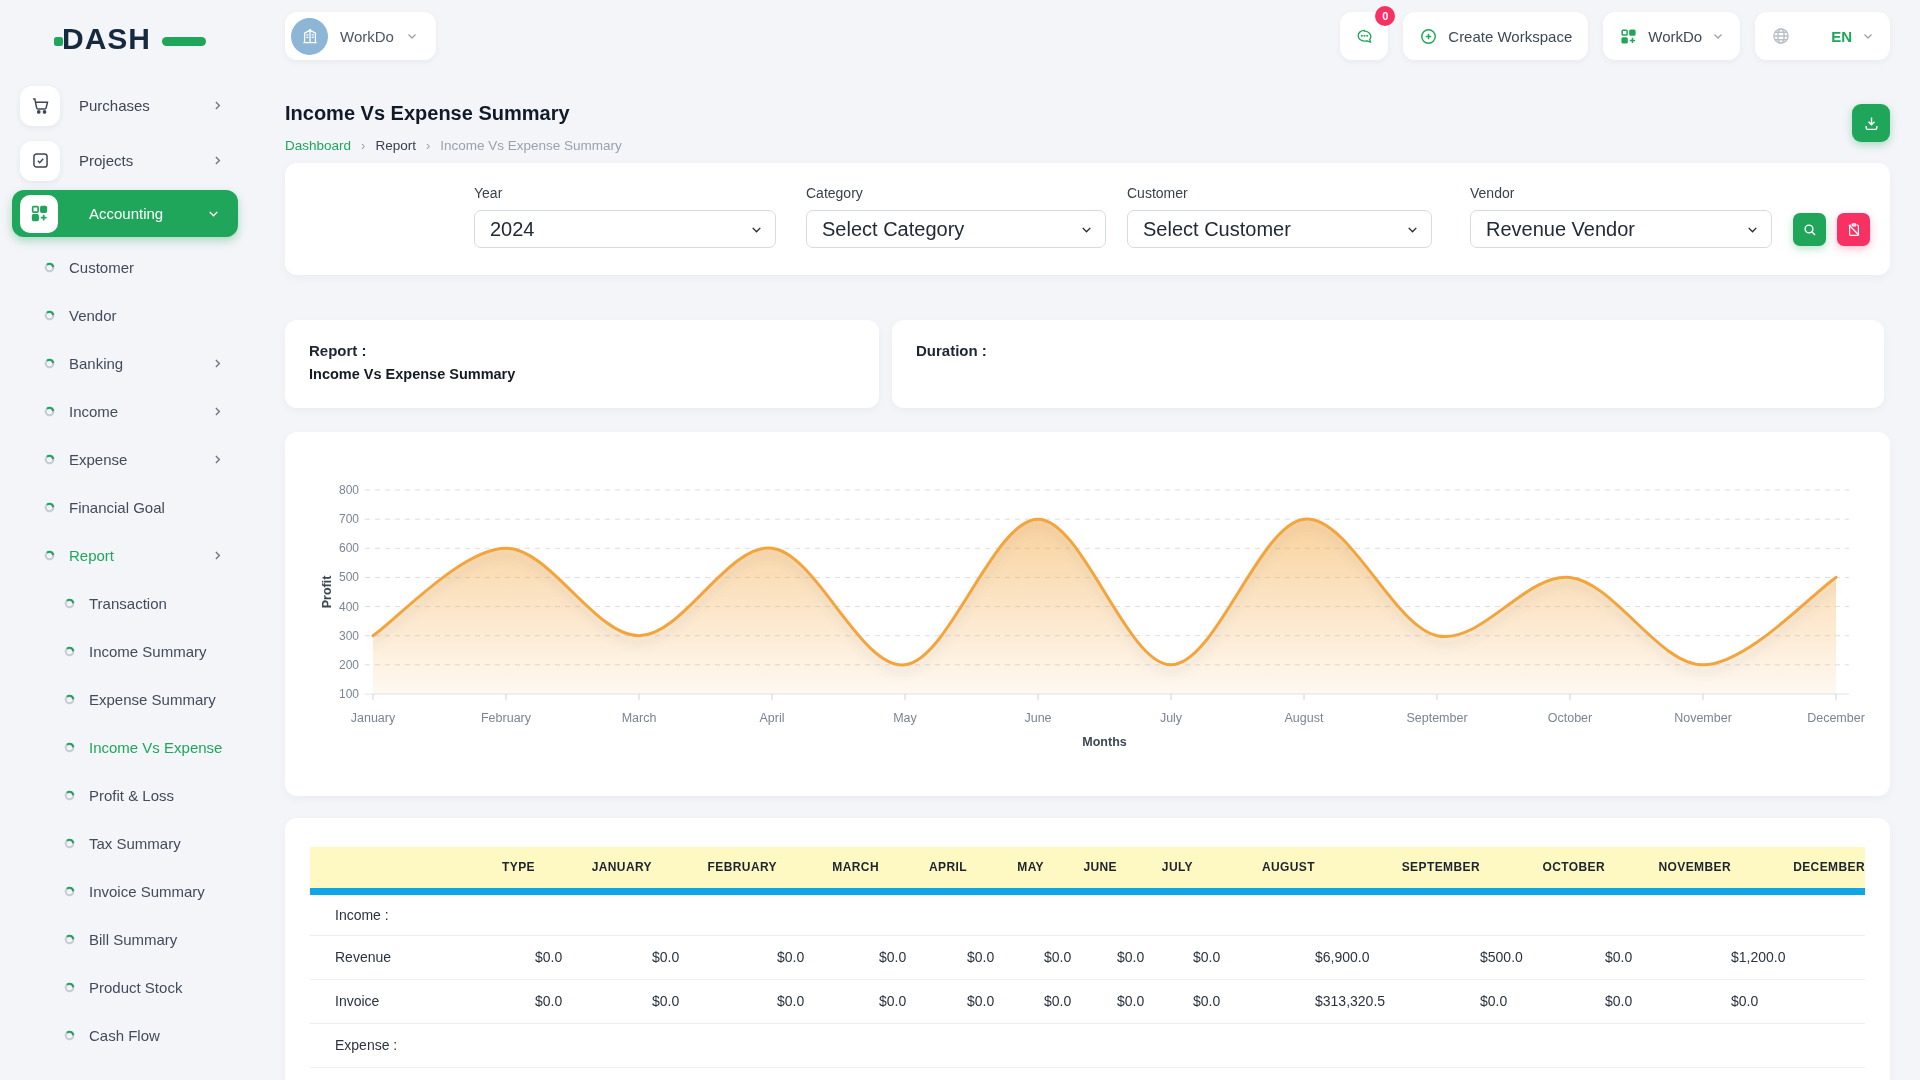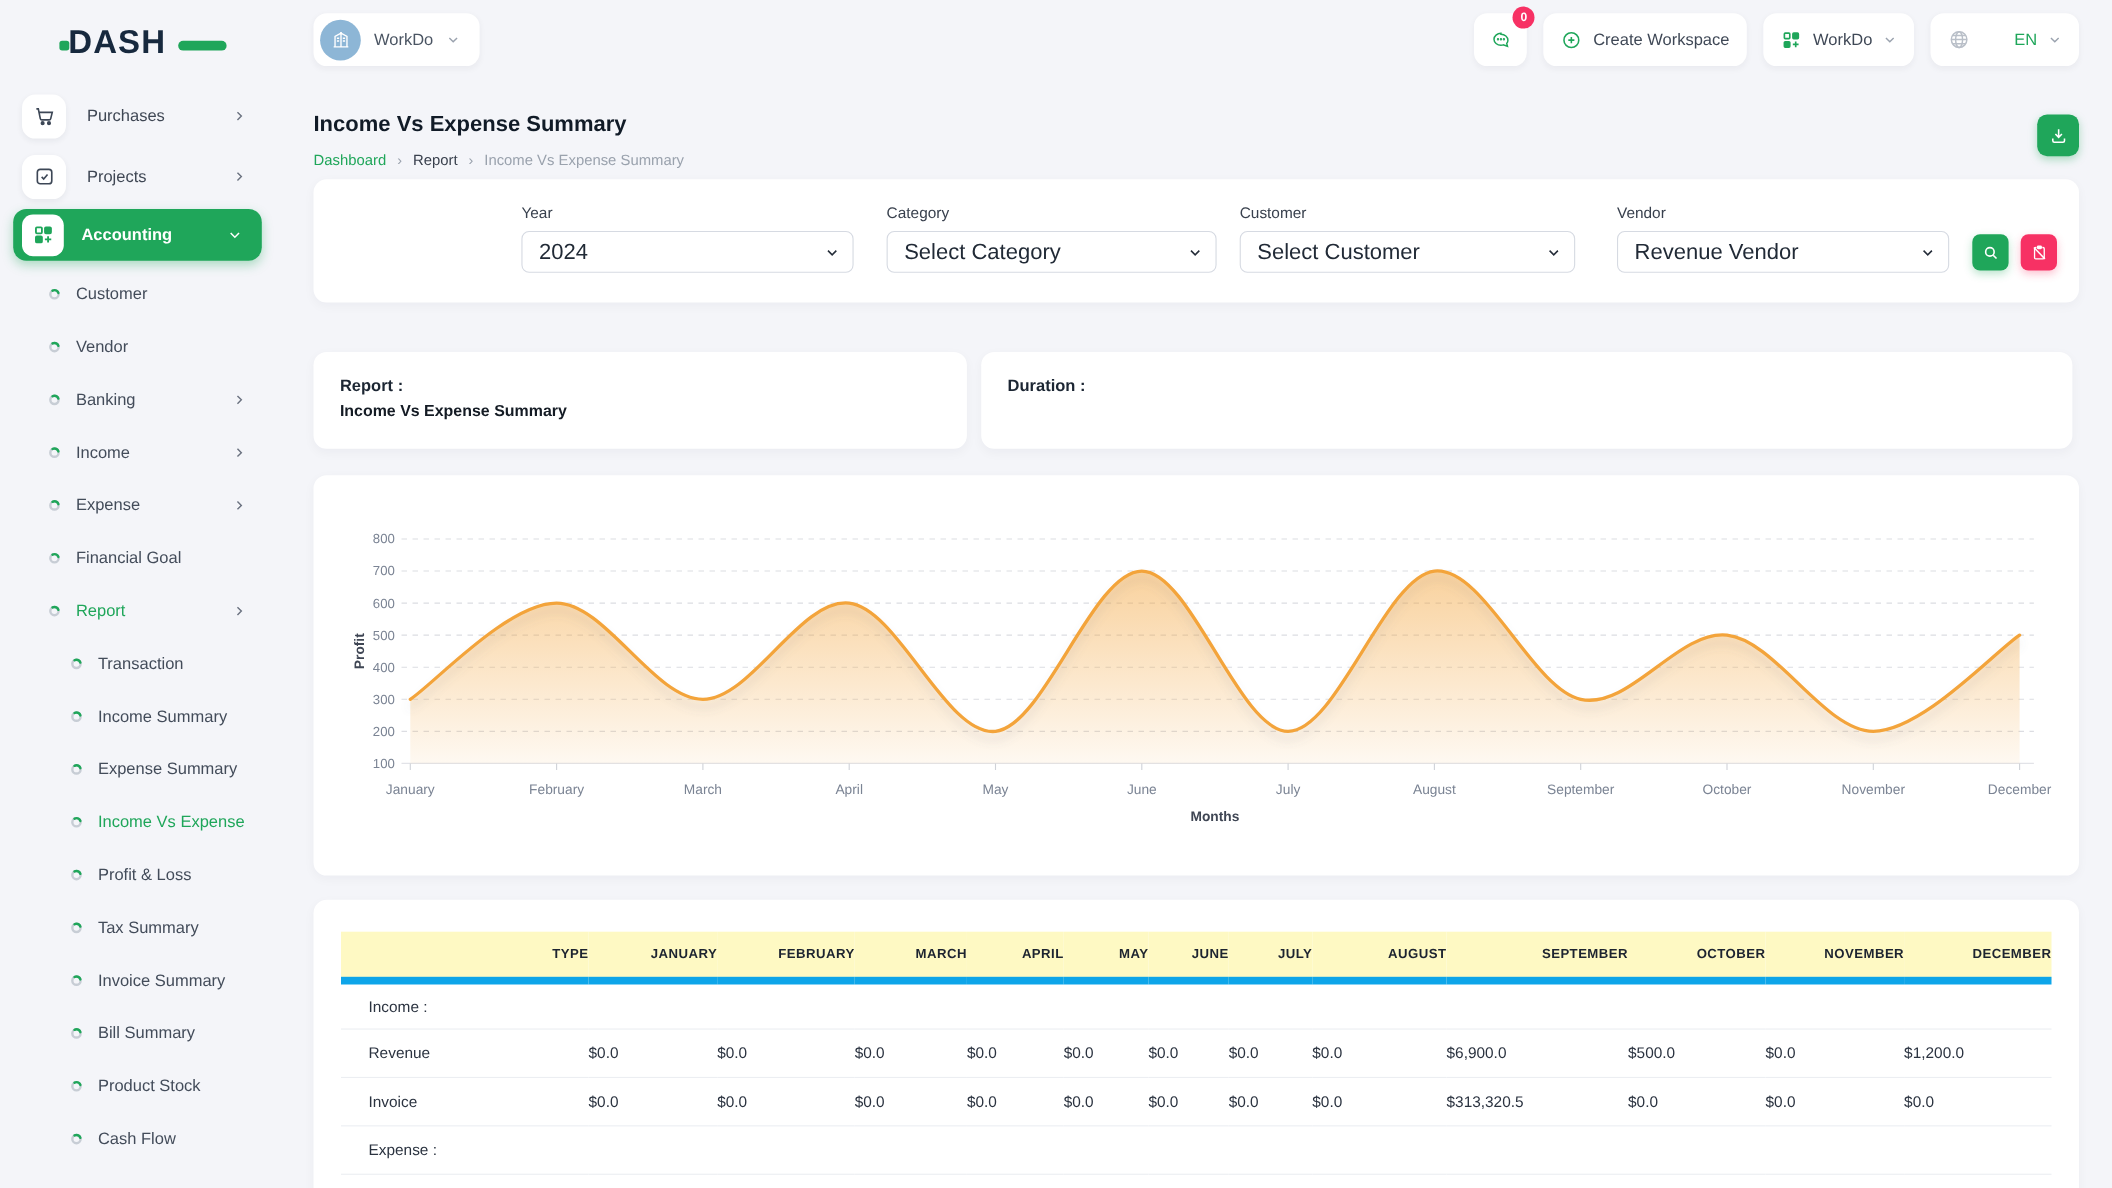--- a/index.html
+++ b/index.html
@@ -16,21 +16,21 @@
   .side-item { position:relative; display:flex; align-items:center; height:55px; padding-left:20px; cursor:pointer; }
   .tile { width:40px; height:40px; border-radius:12px; background:#fff; box-shadow:0 2px 6px rgba(30,40,60,.07);
     display:flex; align-items:center; justify-content:center; color:#3d4756; flex:0 0 auto; }
   .tile svg { width:21px; height:21px; }
   .side-label { margin-left:19px; font-size:15px; font-weight:500; color:#3f4754; }
   .chev { position:absolute; right:26px; color:#6b7280; display:flex; }
   .chev svg { width:13px; height:13px; }
   .side-item.active-pill { margin:2px 12px 6px 12px; padding-left:8px; height:47px; border-radius:12px;
     background:#1fa65a; box-shadow:0 4px 10px rgba(31,166,90,.35); }
   .side-item.active-pill .tile { width:38px; height:38px; border-radius:10px; color:#1fa65a; box-shadow:none; }
-  .side-item.active-pill .side-label { color:#fff; font-weight:700; margin-left:16px;text-align:right; }
+  .side-item.active-pill .side-label { color:#fff; font-weight:400; margin-left:31px;text-align:right; }
   .side-item.active-pill .chev { right:18px; color:#fff; }
   .side-sub { position:relative; display:flex; align-items:center; height:48px; padding-left:44px; cursor:pointer; }
   .side-sub.lvl2 { padding-left:64px; }
   .bullet { display:flex; margin-right:14px; flex:0 0 auto; }
   .sub-label { font-size:15px; color:#434c5a; }
   .side-sub.active .sub-label { color:#1fa65a; }
 
   
   #main { position:absolute; left:250px; top:0; width:1670px; height:1080px; padding:0 30px 0 35px; }
 
@@ -42,21 +42,21 @@
   .avatar { width:37px; height:37px; border-radius:50%; background:#8db6d6; display:flex; align-items:center; justify-content:center; }
   .avatar svg { width:20px; height:20px; }
   #ws-pill .pill-label { margin:0 12px 0 12px; font-size:15px; color:#4b5563; }
   .pill .dd { color:#9aa2ae; display:flex; }
   .pill .dd svg { width:12px; height:12px; }
   #topbar-right { display:flex; gap:15px; }
   #msg-pill { position:relative; width:48px; justify-content:center; padding:0; }
   #msg-pill .badge { position:absolute; top:-6px; right:-7px; min-width:20px; height:20px; border-radius:10px;
     background:#f73164; color:#fff; font-size:11px; font-weight:700; display:flex; align-items:center; justify-content:center; padding:0 6px; }
   .pill-text { font-size:15px; color:#3f4856; margin-left:10px; }
-  #lang-pill .pill-text { color:#1fa65a; font-weight:400; margin-right:10px;margin-left:40px; }
+  #lang-pill .pill-text { color:#1fa65a; font-weight:700; margin-right:10px;margin-left:40px; }
   #app-pill .pill-text { margin-right:10px; }
   .g-icon { display:flex; color:#1fa65a; } .g-icon svg { width:19px; height:19px; }
   .gray-icon { display:flex; color:#b9bfc8; } .gray-icon svg { width:20px; height:20px; }
 
   
   #head-row { position:relative; margin-top:42px; }
   #page-title { font-size:20px; font-weight:700; color:#111b27; }
   #download-btn { position:absolute; right:0; top:2px; width:38px; height:38px; border:none; border-radius:9px;
     background:#1fa65a; color:#fff; display:flex; align-items:center; justify-content:center; cursor:pointer;
     box-shadow:0 3px 8px rgba(31,166,90,.35); }

